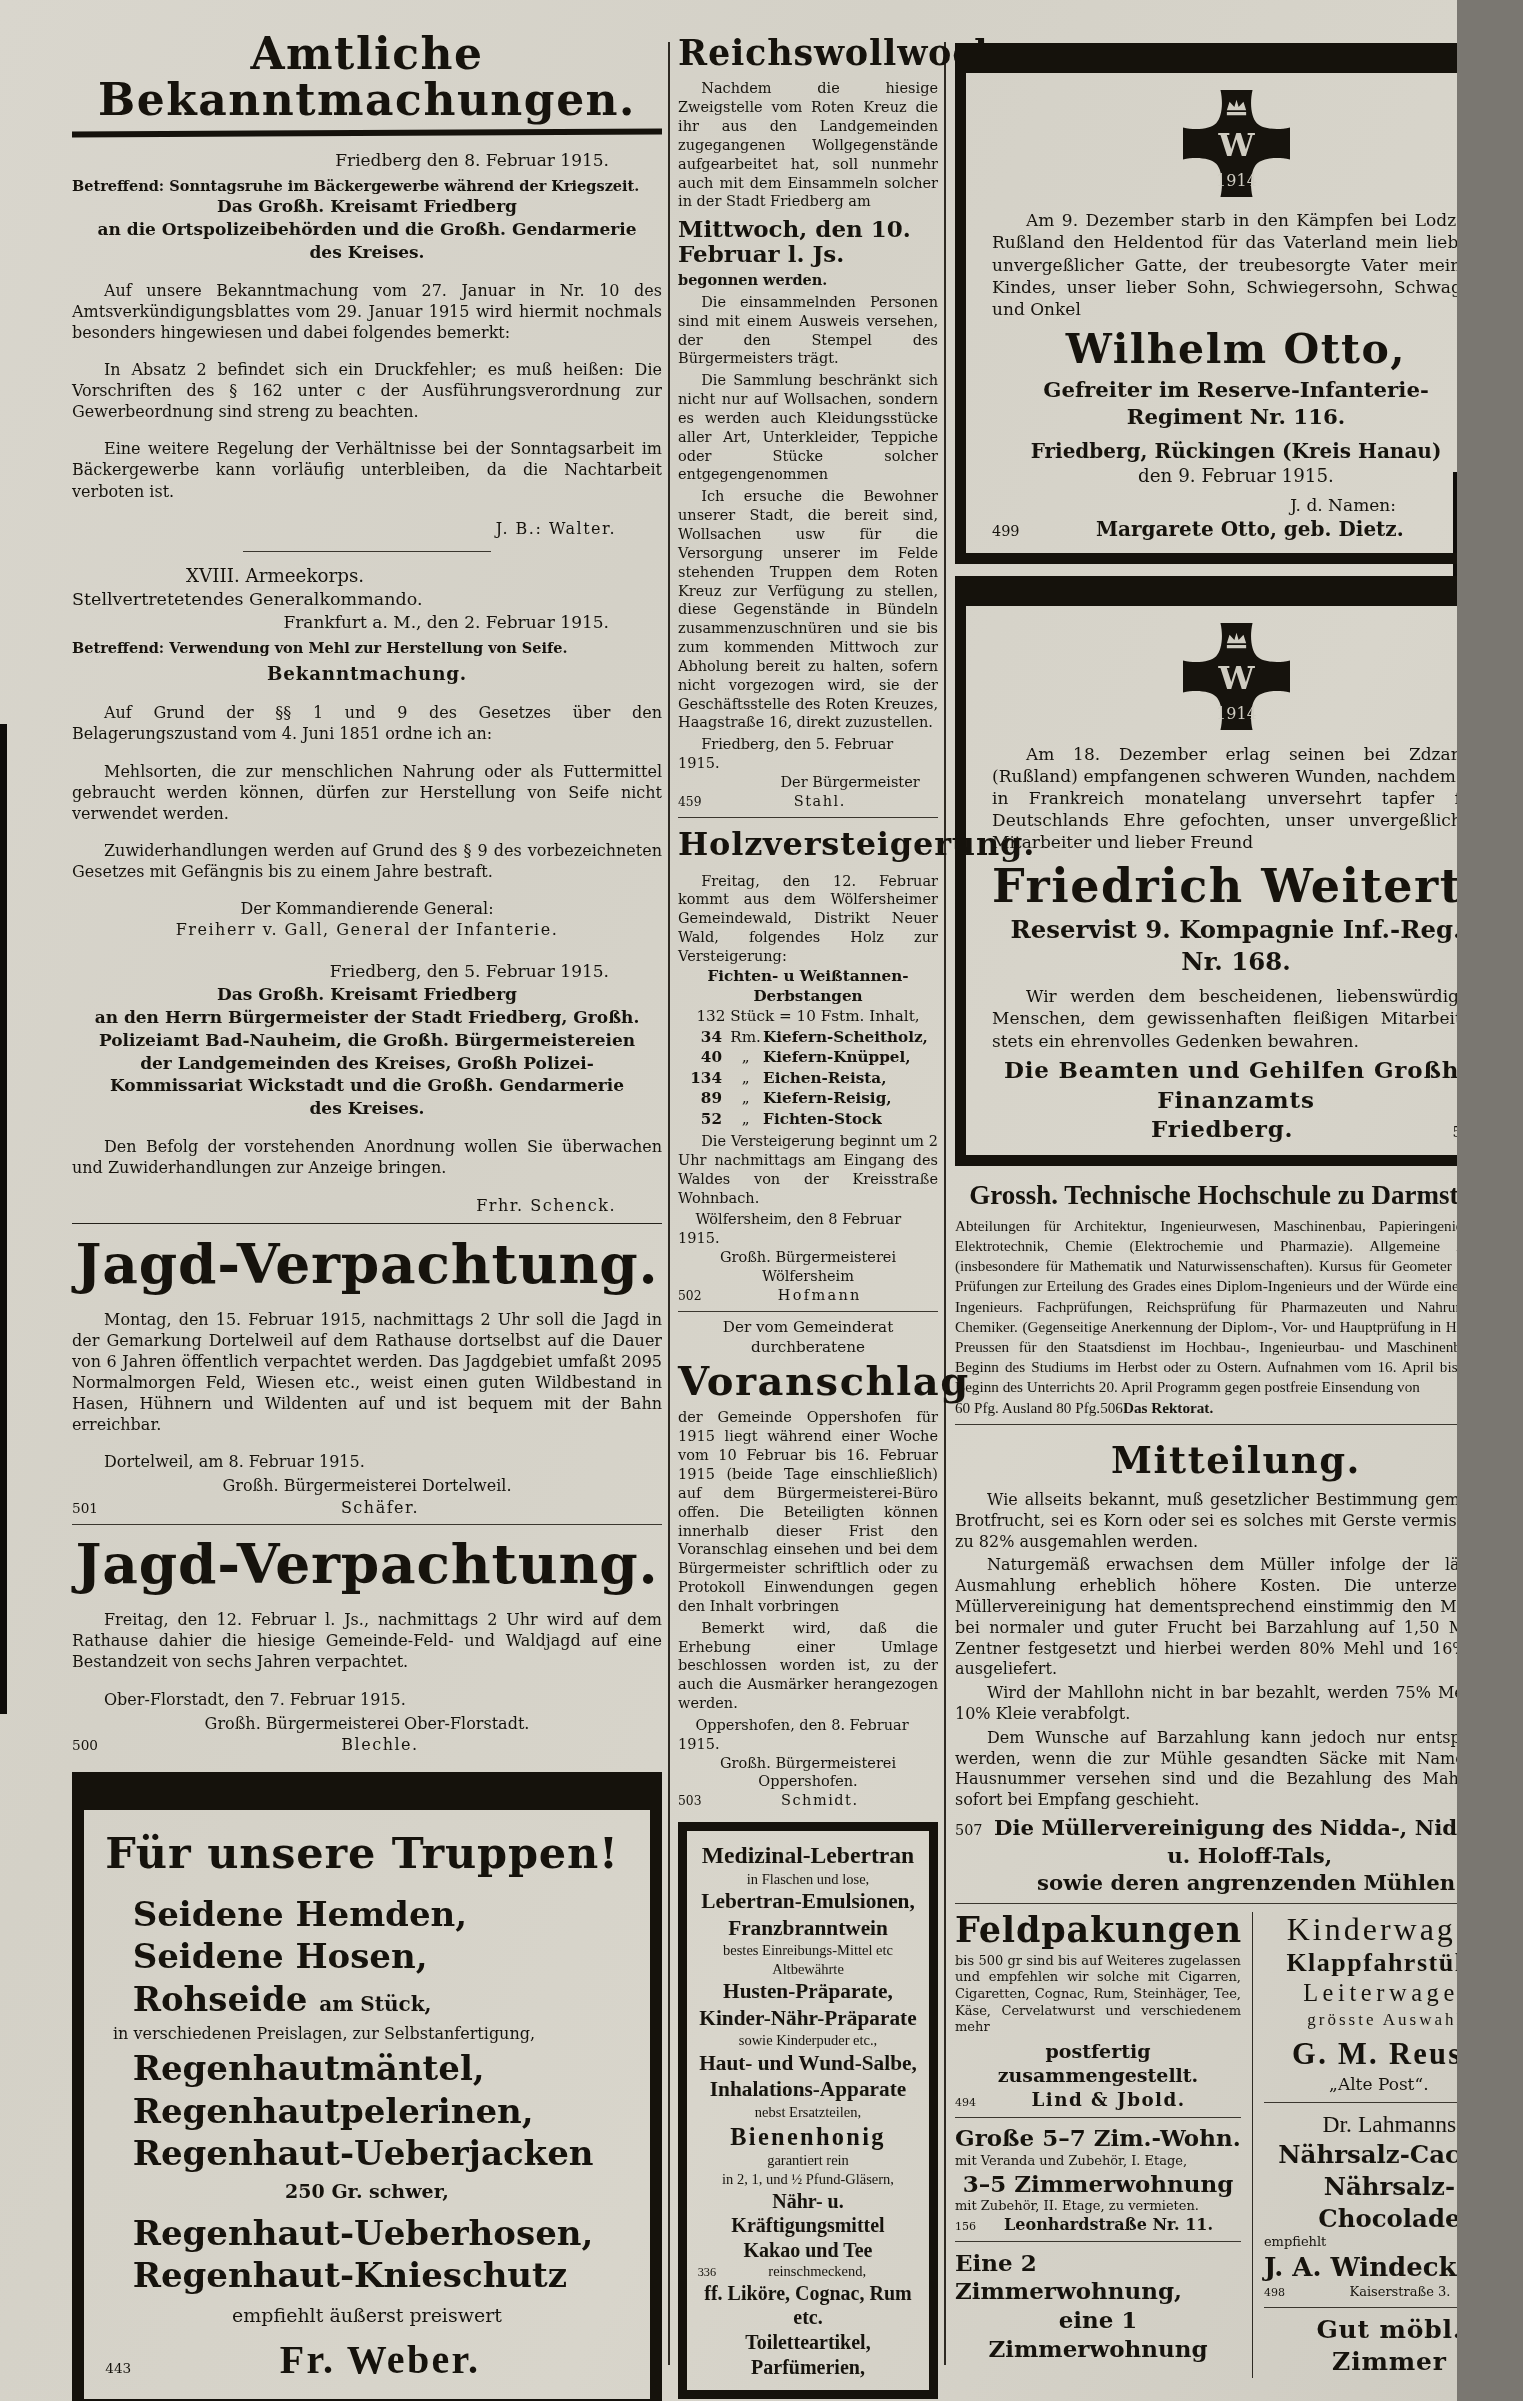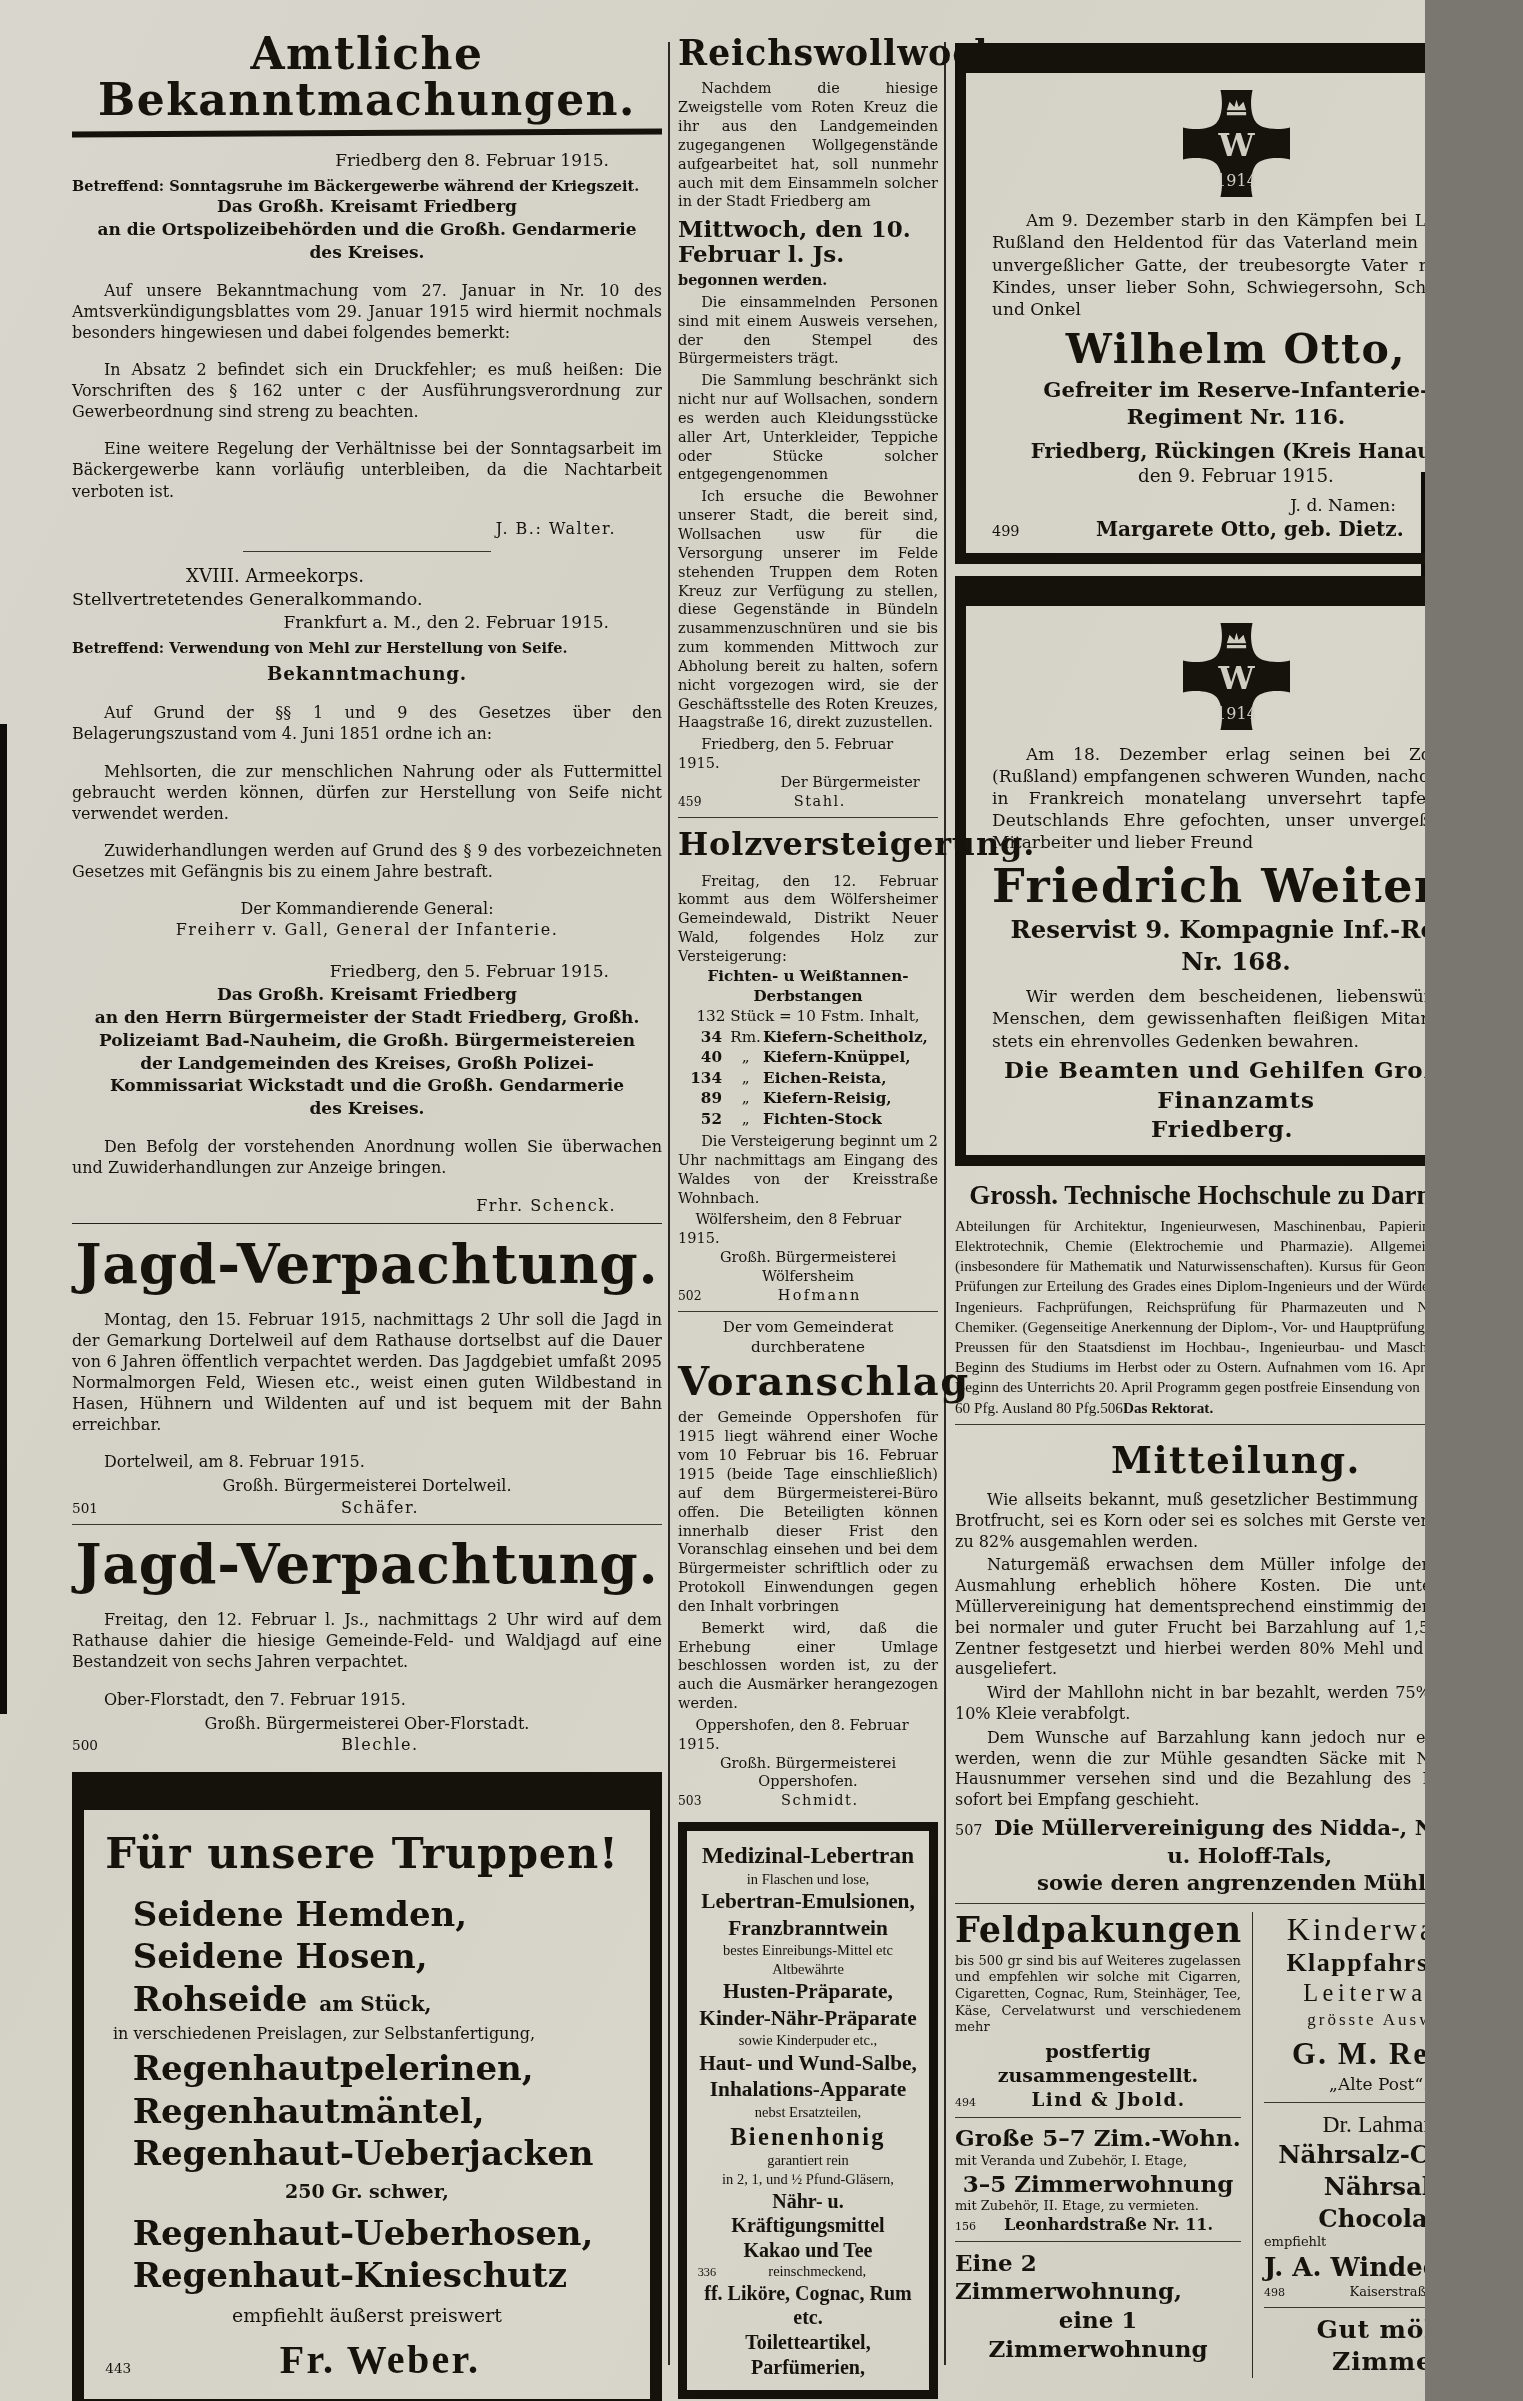--- a/index.html
+++ b/index.html
@@ -1,18 +1,18 @@
 <!DOCTYPE html>
 <html style="font-size:12.2px"><head>
 <meta charset="utf-8">
 <style>
   html,body{margin:0;padding:0;background:#7a7771}
   .page{position:relative;width:1425px;height:2401px;overflow:hidden;
     background:linear-gradient(115deg,#d9d6cd 0%,#d4d1c7 35%,#d8d5cb 65%,#cfccc2 100%);
-    font-family:"DejaVu Serif", "Liberation Serif", serif;color:#16130d;}
+    font-family:"DejaVu Serif", "Liberation Serif", serif;color:#16130d;padding-left:32px;}
   .col{position:absolute}
   .vr{position:absolute;width:1.5px;background:#2e2a23}
   .edge{position:absolute;background:#0f0d0a}
   .c{text-align:center}.r{text-align:right}.b{font-weight:bold}
   .j{text-align:justify;text-indent:2em}
   .j0{text-align:justify}
   .hr{border:0;border-top:1.5px solid #24211a;margin:7.6px 0}
   .hrthin{border:0;border-top:0.8px solid #3a362e;margin:6.1px 0}
   .hrshort{border:0;border-top:0.8px solid #3a362e;width:42%;margin:12.2px auto}
   .sigrow{display:flex;align-items:baseline}
@@ -174,22 +174,22 @@
         <span class="mid" style="letter-spacing:1.5px">Blechle.</span>
       </div>
     </section>
 
     <section class="adbox">
       <div class="tr-title">Für unsere Truppen!</div>
       <div class="tr-line">Seidene Hemden,</div>
       <div class="tr-line">Seidene Hosen,</div>
       <div class="tr-line"><span>Rohseide</span> <span class="sm">am Stück,</span></div>
       <div class="tr-small">in verschiedenen Preislagen, zur Selbstanfertigung,</div>
+      <div class="tr-line">Regenhautmäntel,</div>
       <div class="tr-line">Regenhautpelerinen,</div>
-      <div class="tr-line">Regenhautmäntel,</div>
       <div class="tr-line">Regenhaut-Ueberjacken</div>
       <div class="tr-mid b">250 Gr. schwer,</div>
       <div class="tr-line">Regenhaut-Ueberhosen,</div>
       <div class="tr-line">Regenhaut-Knieschutz</div>
       <div class="tr-sub" style="font-weight:normal;margin:6.1px 0">empfiehlt äußerst preiswert</div>
       <div class="sigrow">
         <span class="num">443</span>
         <span class="mid tr-weber">Fr. Weber.</span>
       </div>
     </section>

